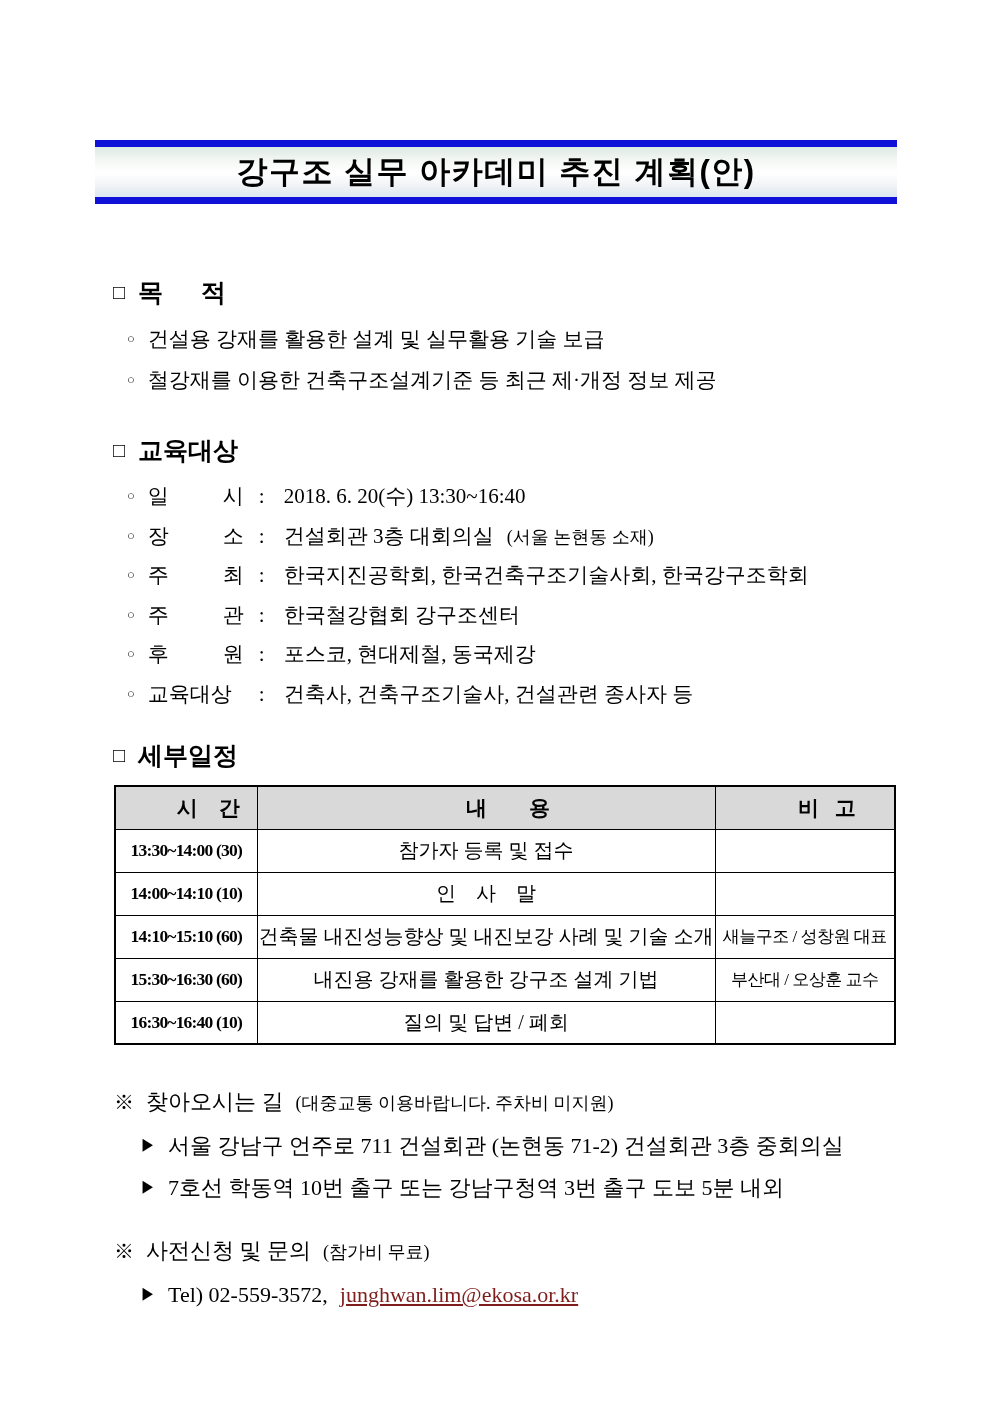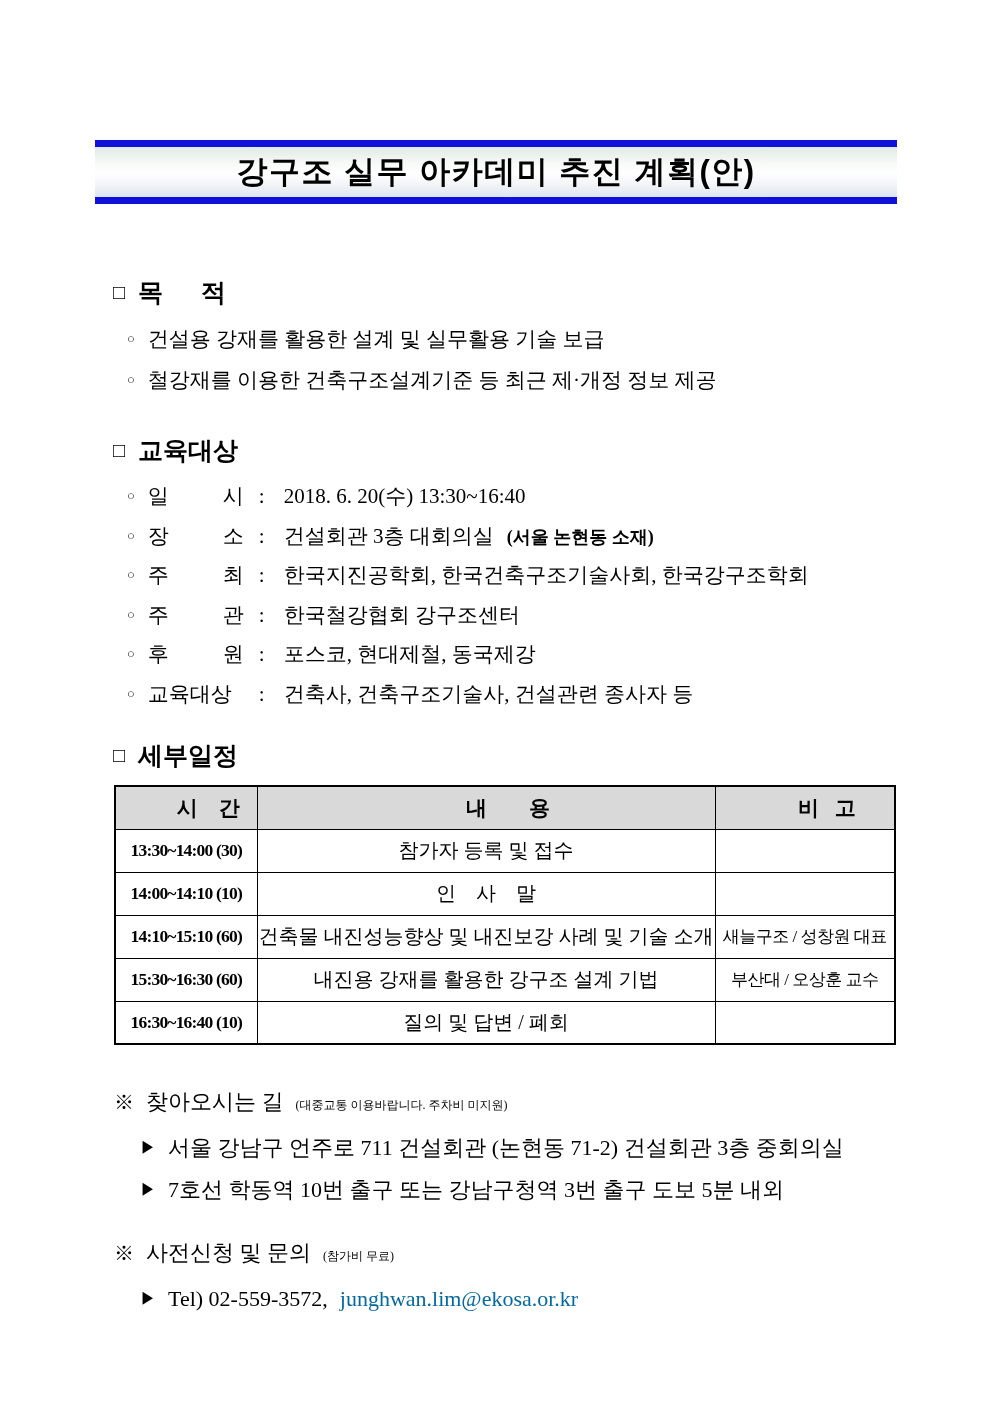--- a/index.html
+++ b/index.html
@@ -39,21 +39,21 @@
   .h-justify { display:inline-block; width:88px; text-align:justify; text-align-last:justify; }
   
   .bullet-list { margin:12px 0 0 127px; list-style:none; }
   .bullet-item { display:flex; align-items:baseline; gap:13px; font-size:21px; line-height:38px; }
   .circle-icon { font-size:13px; position:relative; top:-3px; }
   
   .kv-list { margin:12px 0 0 127px; list-style:none; }
   .kv-row { display:flex; align-items:baseline; gap:13px; font-size:21px; line-height:37.5px; }
   .kv-label { display:inline-block; width:96px; text-align:justify; text-align-last:justify; }
   .kv-colon { padding:0 6px 0 2px; }
-  .kv-note { font-size:18px;font-weight:bold; }
+  .kv-note { font-size:18px; }
   
   .sched-table {
     width:780px; margin:14px 0 0 114px;
     border-collapse:collapse;
     border:2px solid #000;
     table-layout:fixed;
   }
   .sched-table th, .sched-table td { border:1px solid #000; text-align:center; vertical-align:middle; }
   .sched-table th {
     background:#d9d9d9; height:43px;
@@ -65,29 +65,29 @@
   .col-note  { width:180px; }
   td.cell-time   { font-size:17.5px; letter-spacing:-0.8px; font-weight:600; }
   td.cell-remark { font-size:17px; letter-spacing:-0.5px; }
   
   .ref-row {
     margin-left:114px;
     display:flex; align-items:baseline; gap:12px;
     font-size:22px; line-height:34px;
   }
   .ref-mark-icon { font-size:20px; }
-  .ref-note { font-size:12px; }
+  .ref-note { font-size:18px; }
   .arrow-list { list-style:none; margin:6px 0 0 0; }
   .arrow-row {
     margin-left:140px;
     display:flex; align-items:baseline; gap:12px;
     font-size:22px; line-height:40px;
   }
   .arrow-icon { font-size:16px; position:relative; top:-2px; }
-  .email-link { color:#0369a1; cursor:pointer; }
+  .email-link { color:#7f1d1d; text-decoration:underline; cursor:pointer; }
   .email-note { font-size:18.5px; }
   .mt-purpose  { margin-top:72px; }
   .mt-overview { margin-top:32px; }
   .mt-sched    { margin-top:24px; }
   .mt-dir      { margin-top:40px; }
   .mt-contact  { margin-top:24px; }
 </style>
 </head>
 <body>
 

